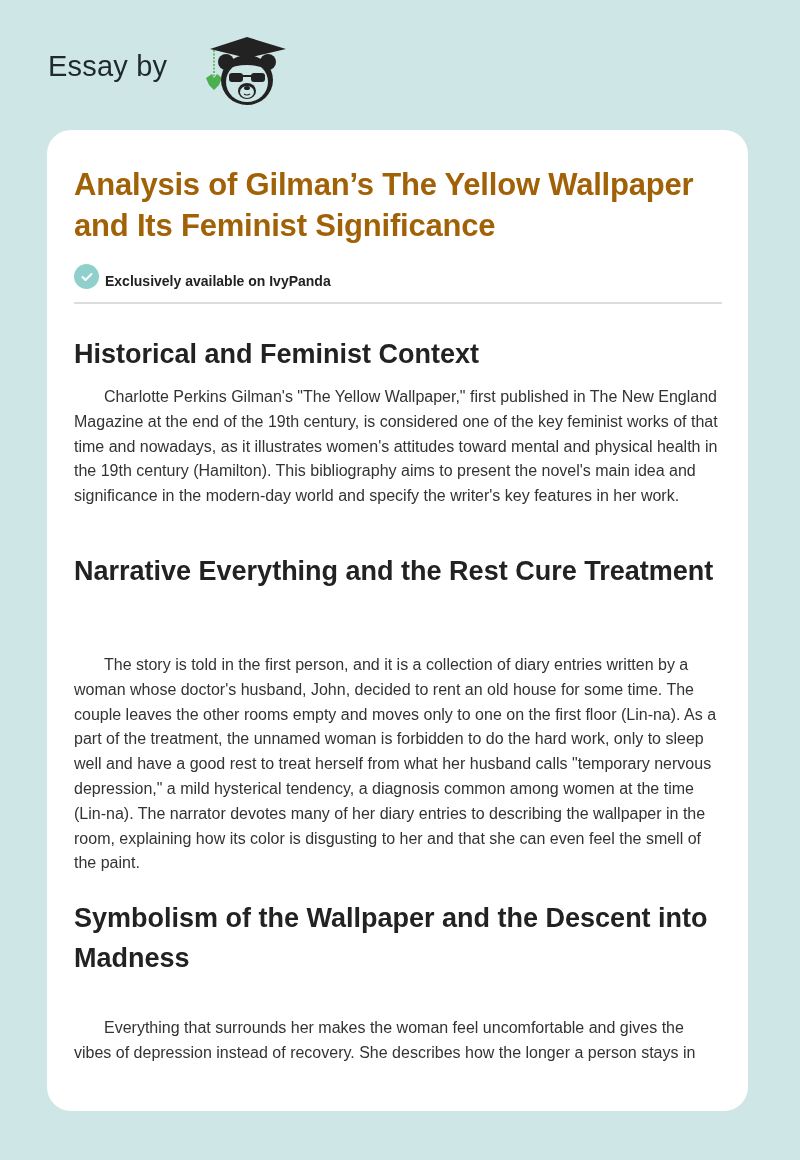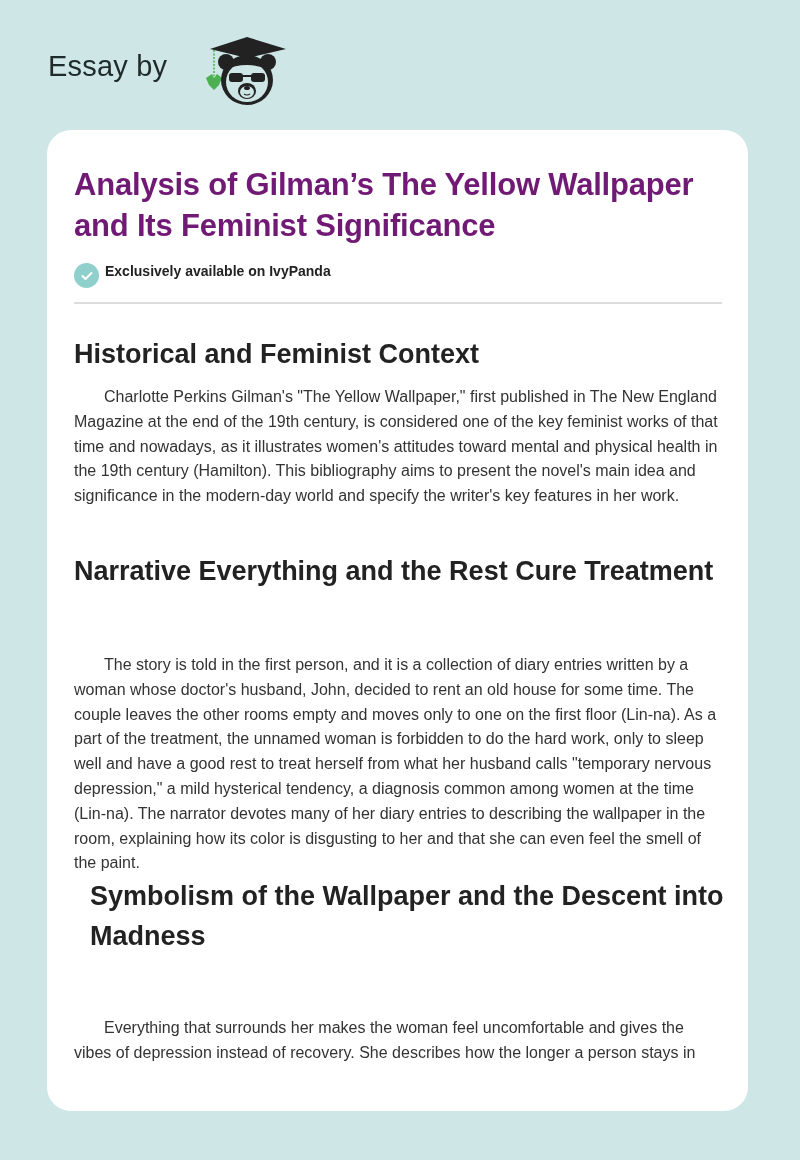--- a/index.html
+++ b/index.html
@@ -72,30 +72,30 @@
     }
     .title {
       margin: 0;
       position: absolute;
       top: 34px;
       left: 0;
       width: 648px;
       font-size: 31px;
       line-height: 41px;
       font-weight: bold;
-      color: #701a75;
+      color: #a16207;
       letter-spacing: -0.2px;
     }
     .exclusive {
       position: absolute;
       top: 133px;
       left: 0;
       height: 26px;
       display: flex;
-      align-items: flex-start;
+      align-items: flex-end;
     }
     .check-circle {
       width: 25px;
       height: 25px;
       border-radius: 50%;
       background: #8fd0cc;
       display: flex;
       align-items: center;
       justify-content: center;
       margin-right: 6px;
@@ -182,16 +182,16 @@
     </div>
 
     <div class="divider"></div>
 
     <h2 class="section-heading" style="top:176px;margin-top:28px;">Historical and Feminist Context</h2>
     <p class="para" style="top:255px;">Charlotte Perkins Gilman's "The Yellow Wallpaper," first published in The New England Magazine at the end of the 19th century, is considered one of the key feminist works of that time and nowadays, as it illustrates women's attitudes toward mental and physical health in the 19th century (Hamilton). This bibliography aims to present the novel's main idea and significance in the modern-day world and specify the writer's key features in her work.</p>
 
     <h2 class="section-heading" style="top:421px;">Narrative Everything and the Rest Cure Treatment</h2>
     <p class="para" style="top:523px;">The story is told in the first person, and it is a collection of diary entries written by a woman whose doctor's husband, John, decided to rent an old house for some time. The couple leaves the other rooms empty and moves only to one on the first floor (Lin-na). As a part of the treatment, the unnamed woman is forbidden to do the hard work, only to sleep well and have a good rest to treat herself from what her husband calls "temporary nervous depression," a mild hysterical tendency, a diagnosis common among women at the time (Lin-na). The narrator devotes many of her diary entries to describing the wallpaper in the room, explaining how its color is disgusting to her and that she can even feel the smell of the paint.</p>
 
-    <h2 class="section-heading" style="top:746px;margin-left:16px;">Symbolism of the Wallpaper and the Descent into Madness</h2>
+    <h2 class="section-heading" style="top:768px;">Symbolism of the Wallpaper and the Descent into Madness</h2>
     <p class="para" style="top:886px;">Everything that surrounds her makes the woman feel uncomfortable and gives the vibes of depression instead of recovery. She describes how the longer a person stays in</p>
   </div>
 </div>
 
 </body></html>

